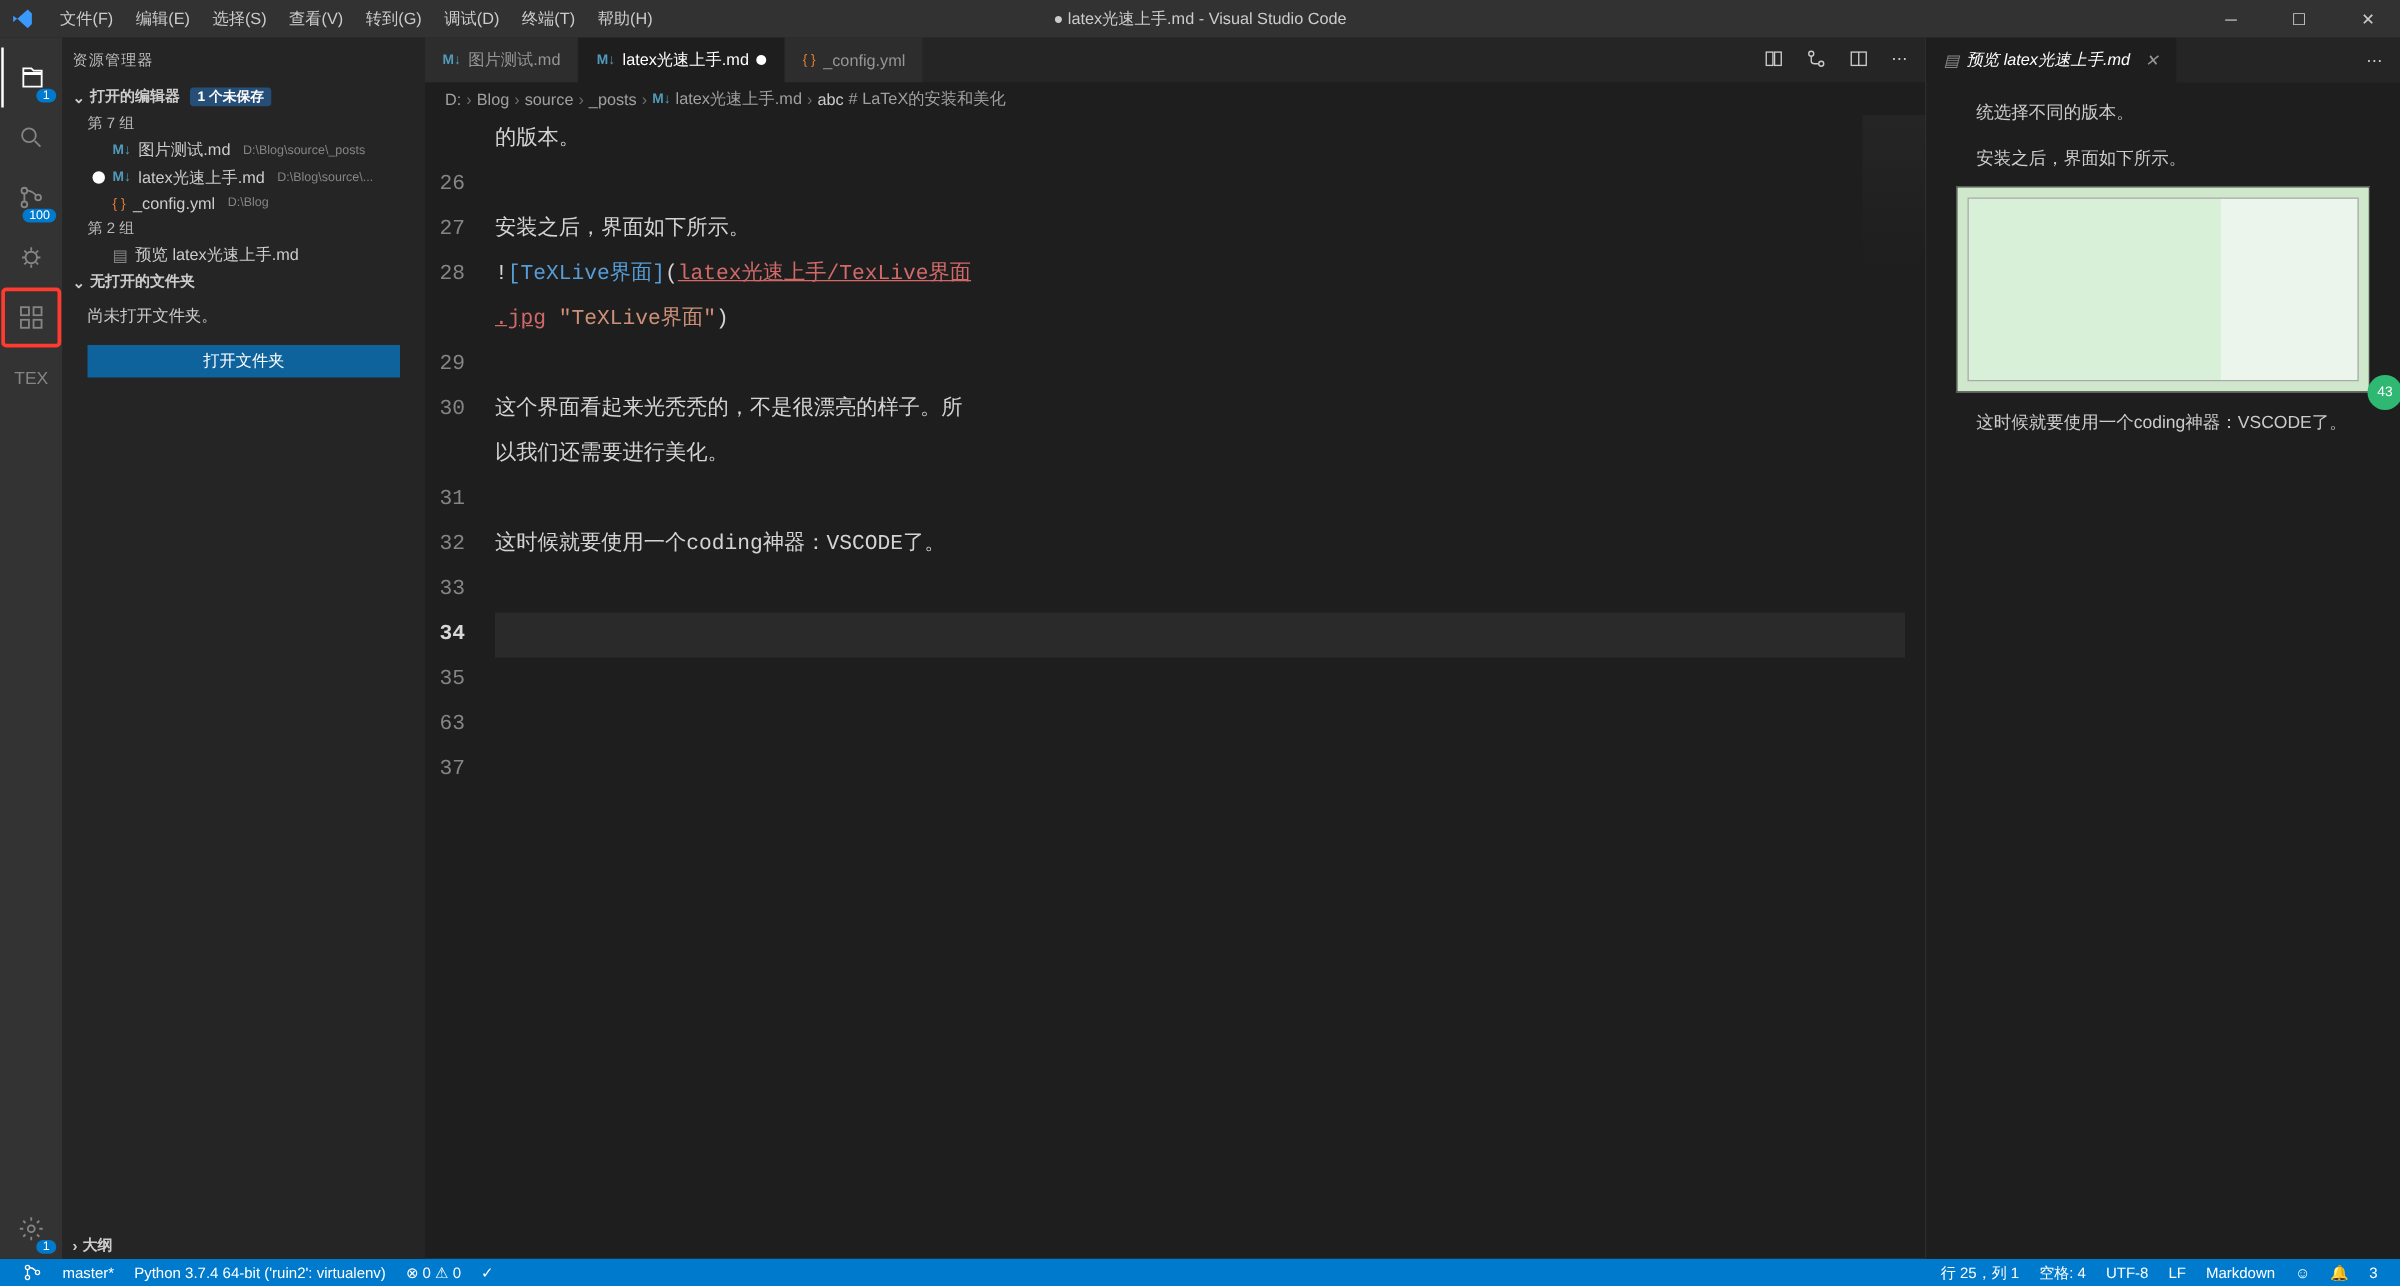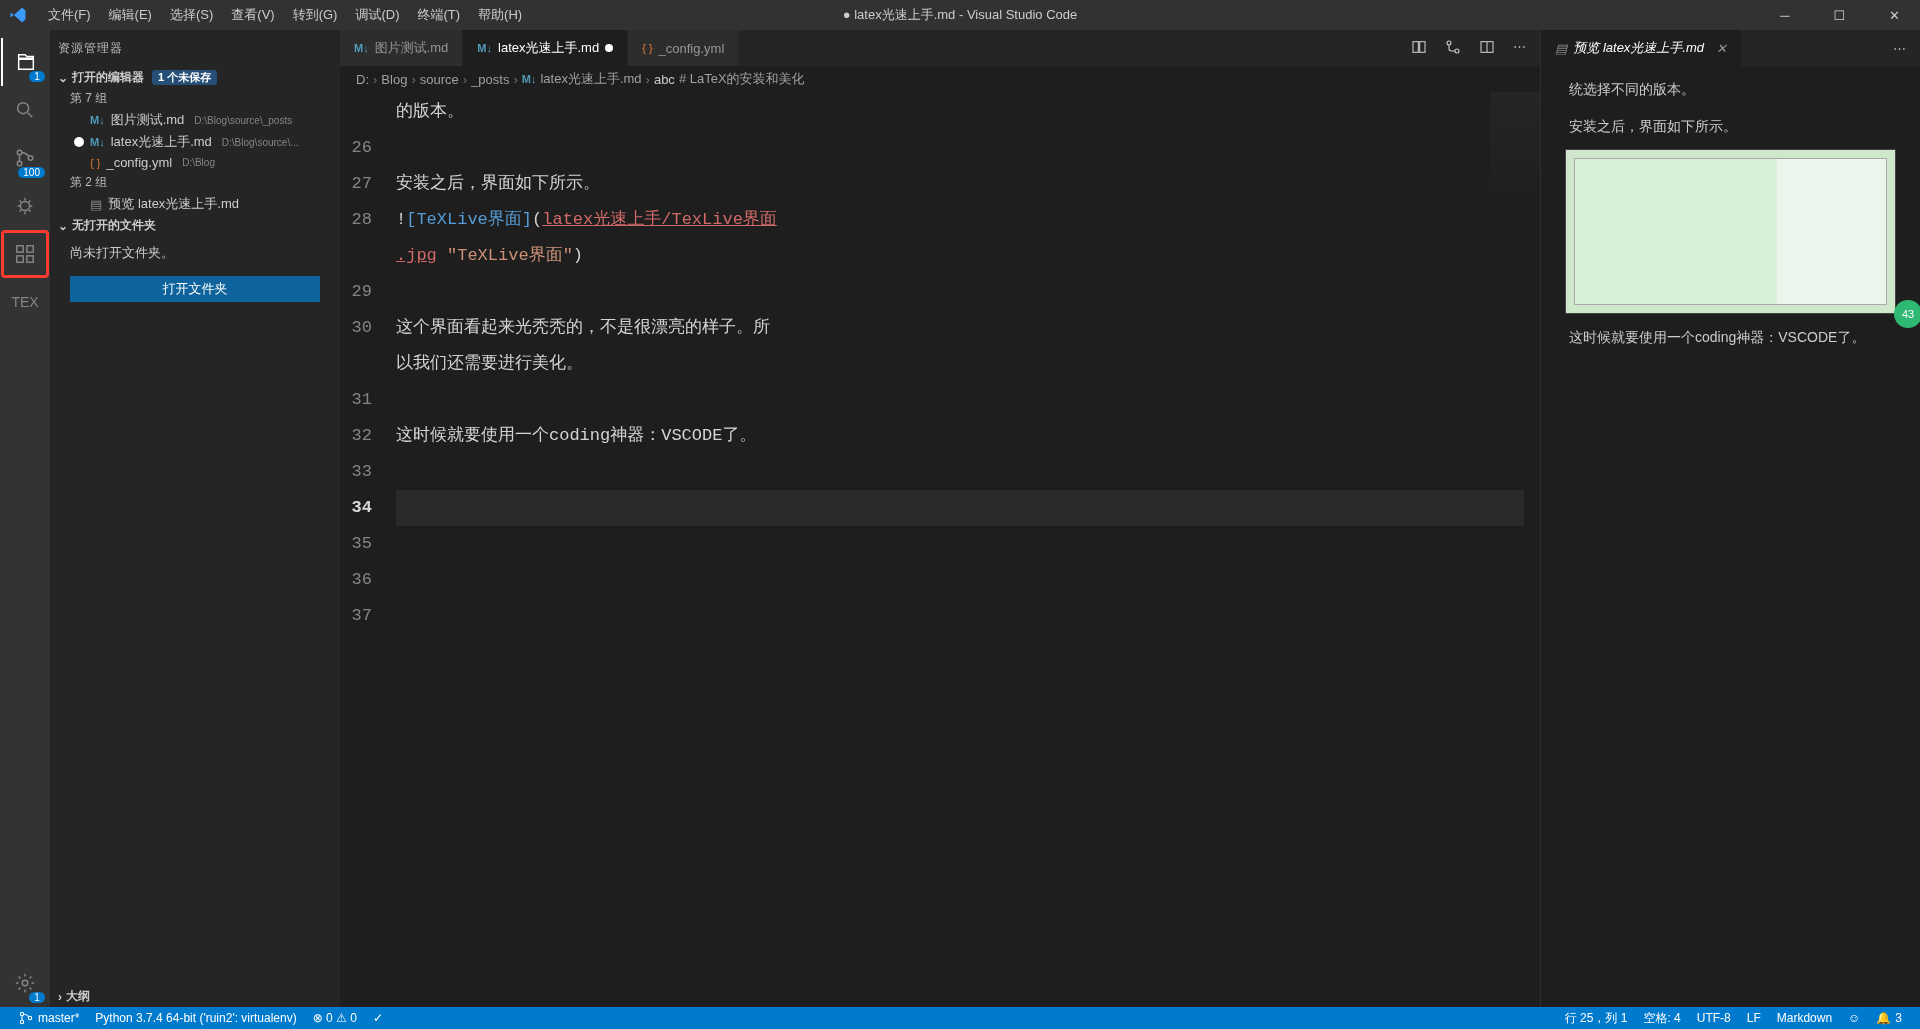--- a/index.html
+++ b/index.html
@@ -200,21 +200,21 @@
 .right-pane .tabs-row { background: #252526; }
 .right-pane .tab.preview { background: #1e1e1e; color: #ffffff; font-style: italic; }
 .right-pane .tab .close { margin-left: 6px; color: #969696; }
 .right-pane .preview-body {
   padding: 0 24px 16px 24px;
   overflow: auto;
   font-size: 14px;
   line-height: 1.9;
   color: #cccccc;
 }
-.right-pane .preview-body p { margin: 10px 4px; }
+.right-pane .preview-body p { margin: 10px 16px; }
 .right-pane .preview-body .thumb-img {
   width: 100%;
   height: 165px;
   background: #cfe8cc;
   border: 1px solid #444;
   position: relative;
 }
 .thumb-img .thumb-inner {
   position: absolute;
   inset: 8px;
@@ -237,21 +237,21 @@
 }
 .status-bar {
   height: 22px;
   background: #007acc;
   display: flex;
   align-items: center;
   color: #ffffff;
   font-size: 12px;
   padding: 0 10px;
 }
-.status-bar .sitem { padding: 0 8px; cursor: pointer; display: flex; align-items: center; gap: 4px; }
+.status-bar .sitem { padding: 0 8px; cursor: pointer; display: flex; align-items: center; gap: 16px; }
 .status-bar .right { margin-left: auto; display: flex; }
 svg { width: 22px; height: 22px; fill: none; stroke: currentColor; stroke-width: 1.6; }
 .small-svg { width: 16px; height: 16px; }
 </style>
 </head>
 <body>
 
 <div class="title-bar">
   <div class="logo">
     <svg viewBox="0 0 24 24">
@@ -433,21 +433,21 @@
         <div class="ln">28</div>
         <div class="ln">&nbsp;</div>
         <div class="ln">29</div>
         <div class="ln">30</div>
         <div class="ln">&nbsp;</div>
         <div class="ln">31</div>
         <div class="ln">32</div>
         <div class="ln">33</div>
         <div class="ln current">34</div>
         <div class="ln">35</div>
-        <div class="ln">36</div>
+        <div class="ln">63</div>
         <div class="ln">37</div>
       </div>
       <div class="code">
         <div class="line"><span class="tk-text">的版本。</span></div>
         <div class="line"></div>
         <div class="line"><span class="tk-text">安装之后，界面如下所示。</span></div>
         <div class="line"><span class="tk-text">!</span><span class="tk-img-alt">[TeXLive界面]</span><span class="tk-text">(</span><span class="tk-link">latex光速上手/TexLive界面</span></div>
         <div class="line"><span class="tk-link">.jpg</span><span class="tk-string"> "TeXLive界面"</span><span class="tk-text">)</span></div>
         <div class="line"></div>
         <div class="line"><span class="tk-text">这个界面看起来光秃秃的，不是很漂亮的样子。所</span></div>

